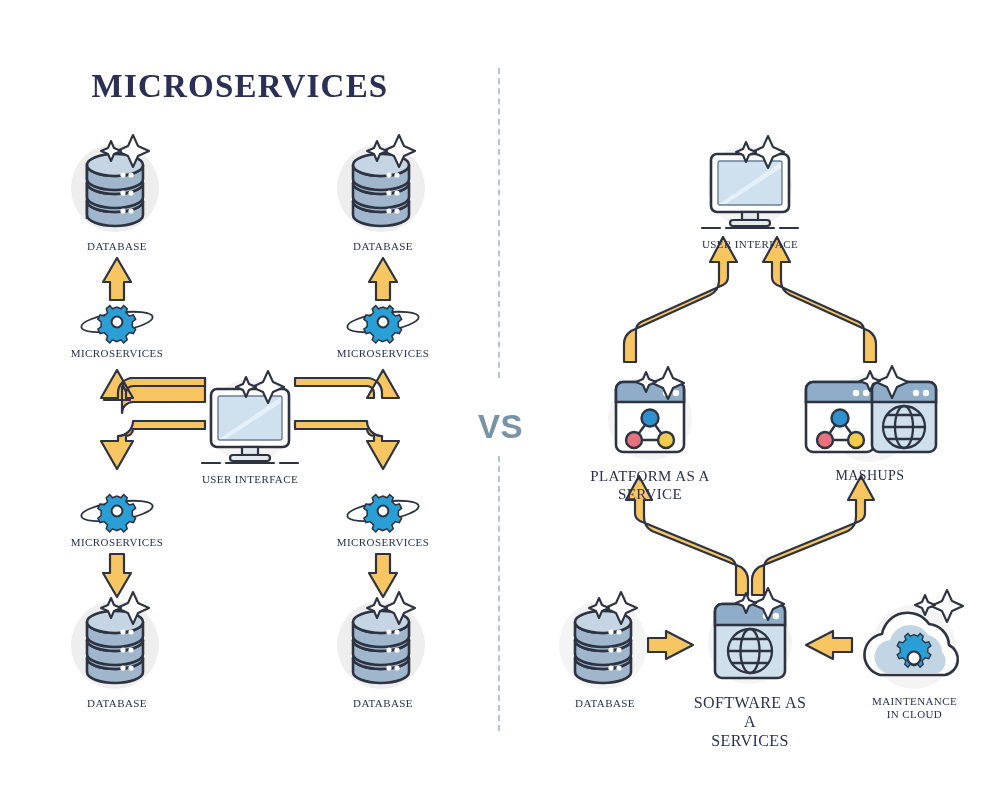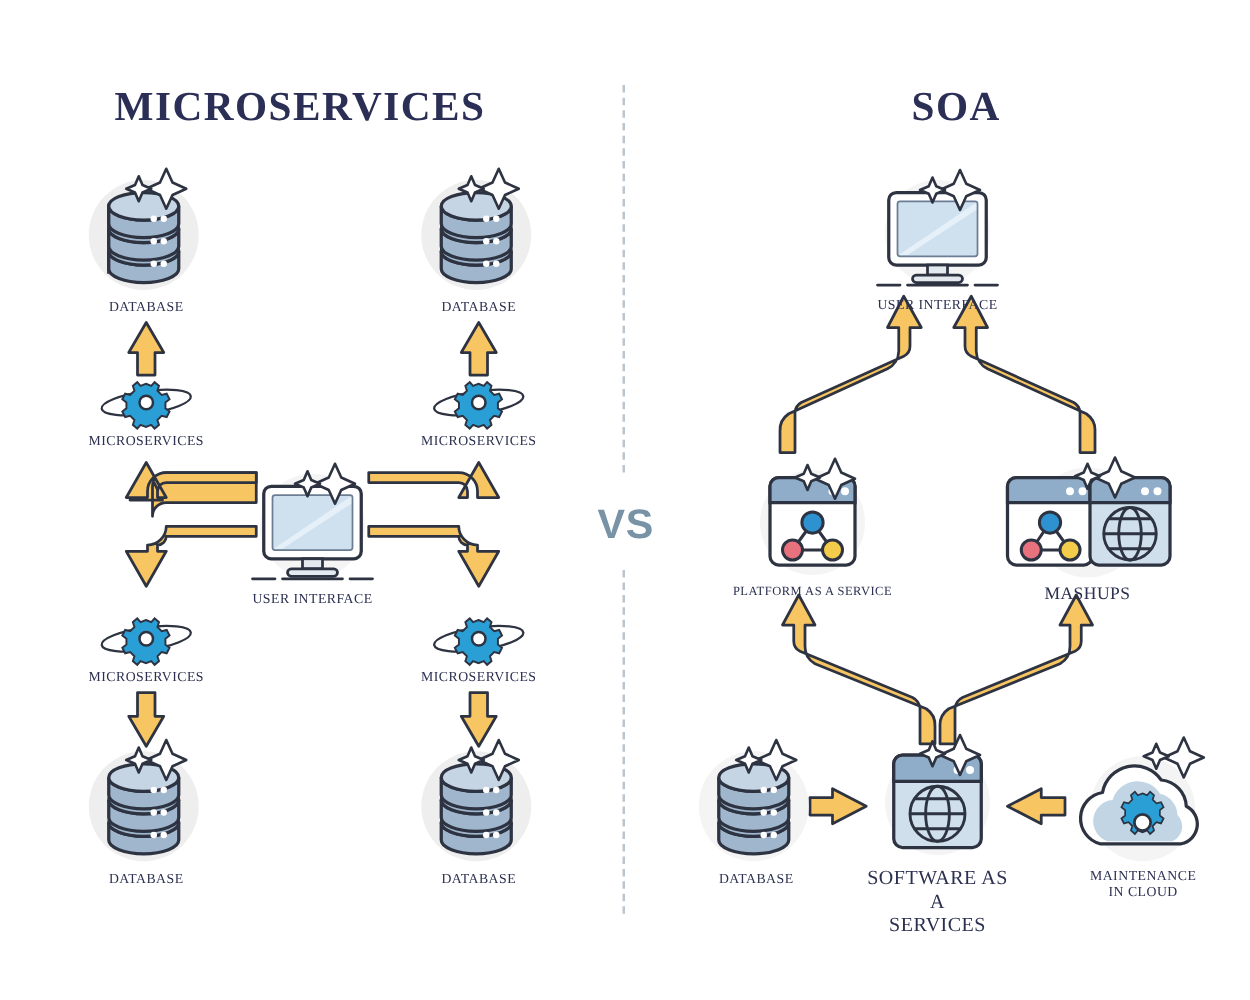--- a/index.html
+++ b/index.html
@@ -29,37 +29,37 @@
     letter-spacing:1.2px;
     text-align:center;
   }
   .vs{
     position:absolute;
     font-family:"Liberation Sans",sans-serif;
     font-weight:bold;
     color:#7892a6;
     font-size:33px;
     letter-spacing:.5px;
+    margin-top:8px;
   }
   .divider{
     position:absolute;
     border-left:2.5px dashed #b9c6d0;
     width:0;
   }
   svg{display:block;overflow:visible;}
   .arrowlayer{position:absolute;left:0;top:0;width:1000px;height:800px;pointer-events:none;}
 </style>
 </head>
 <body>
 
 <div id="stage">
 
   <div class="title" style="left:0;top:68px;width:480px;font-size:33px;">MICROSERVICES</div>
 
-  <div class="title" style="left:530px;top:68px;width:470px;font-size:33px;">SOA</div>
 
   <div class="divider" style="left:498px;top:68px;height:310px;"></div>
   <div class="divider" style="left:498px;top:456px;height:275px;"></div>
   <div class="vs" style="left:478px;top:400px;width:45px;text-align:center;">VS</div>
 
   <svg class="arrowlayer" viewBox="0 0 1000 800" width="1000" height="800">
     <defs>
       <style>
         .ar{fill:#f7c663;stroke:#2e3342;stroke-width:2.2;stroke-linejoin:round;}
       </style>
@@ -364,21 +364,21 @@
         </g>
         <circle cx="92" cy="48" r="8.5" fill="#2e92d1" stroke="#2e3342" stroke-width="2.4"></circle>
         <circle cx="76" cy="70" r="8" fill="#e8717e" stroke="#2e3342" stroke-width="2.4"></circle>
         <circle cx="108" cy="70" r="8" fill="#f2cc4a" stroke="#2e3342" stroke-width="2.4"></circle>
         <g fill="#ffffff" stroke="#2e3342" stroke-width="2.1" stroke-linejoin="round">
           <path d="M110,-3 L115,8 L126,13 L115,18 L110,29 L105,18 L94,13 L105,8 Z"></path>
           <path d="M88,2 L91,9 L98,12 L91,15 L88,22 L85,15 L78,12 L85,9 Z"></path>
         </g>
       </svg>
     </div>
-    <div class="lbl" style="font-size:10px;margin-top:3px;">PLATFORM AS A SERVICE</div>
+    <div class="lbl" style="font-size:15px;margin-top:3px;">PLATFORM AS A SERVICE</div>
   </div>
 
   <div class="node" style="left:790px;top:370px;width:160px;">
     <div class="glyph">
       <svg width="160" height="95" viewBox="0 0 160 95">
         <circle cx="80" cy="48" r="44" fill="#f4f4f4"></circle>
 
         <rect x="16" y="12" width="68" height="70" rx="7" fill="#ffffff" stroke="#2e3342" stroke-width="2.6"></rect>
         <path d="M16,19 a7,7 0 0 1 7,-7 h54 a7,7 0 0 1 7,7 v13 h-68 z" fill="#8fadc9" stroke="#2e3342" stroke-width="2.6"></path>
         <circle cx="66" cy="23" r="3.2" fill="#ffffff"></circle>

